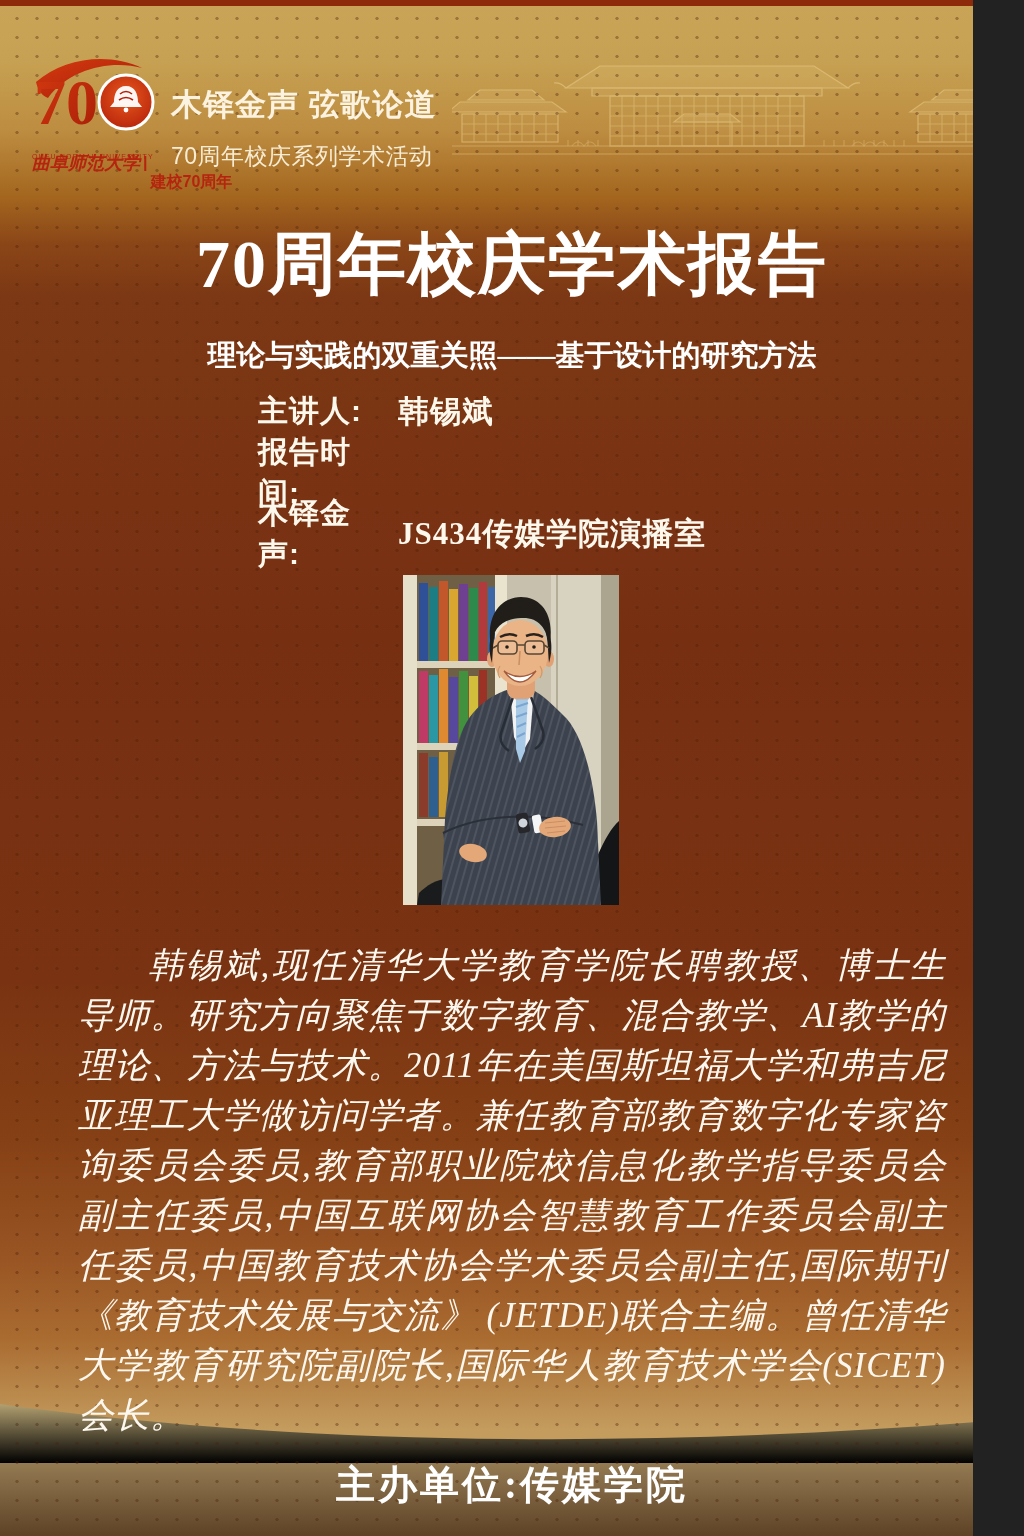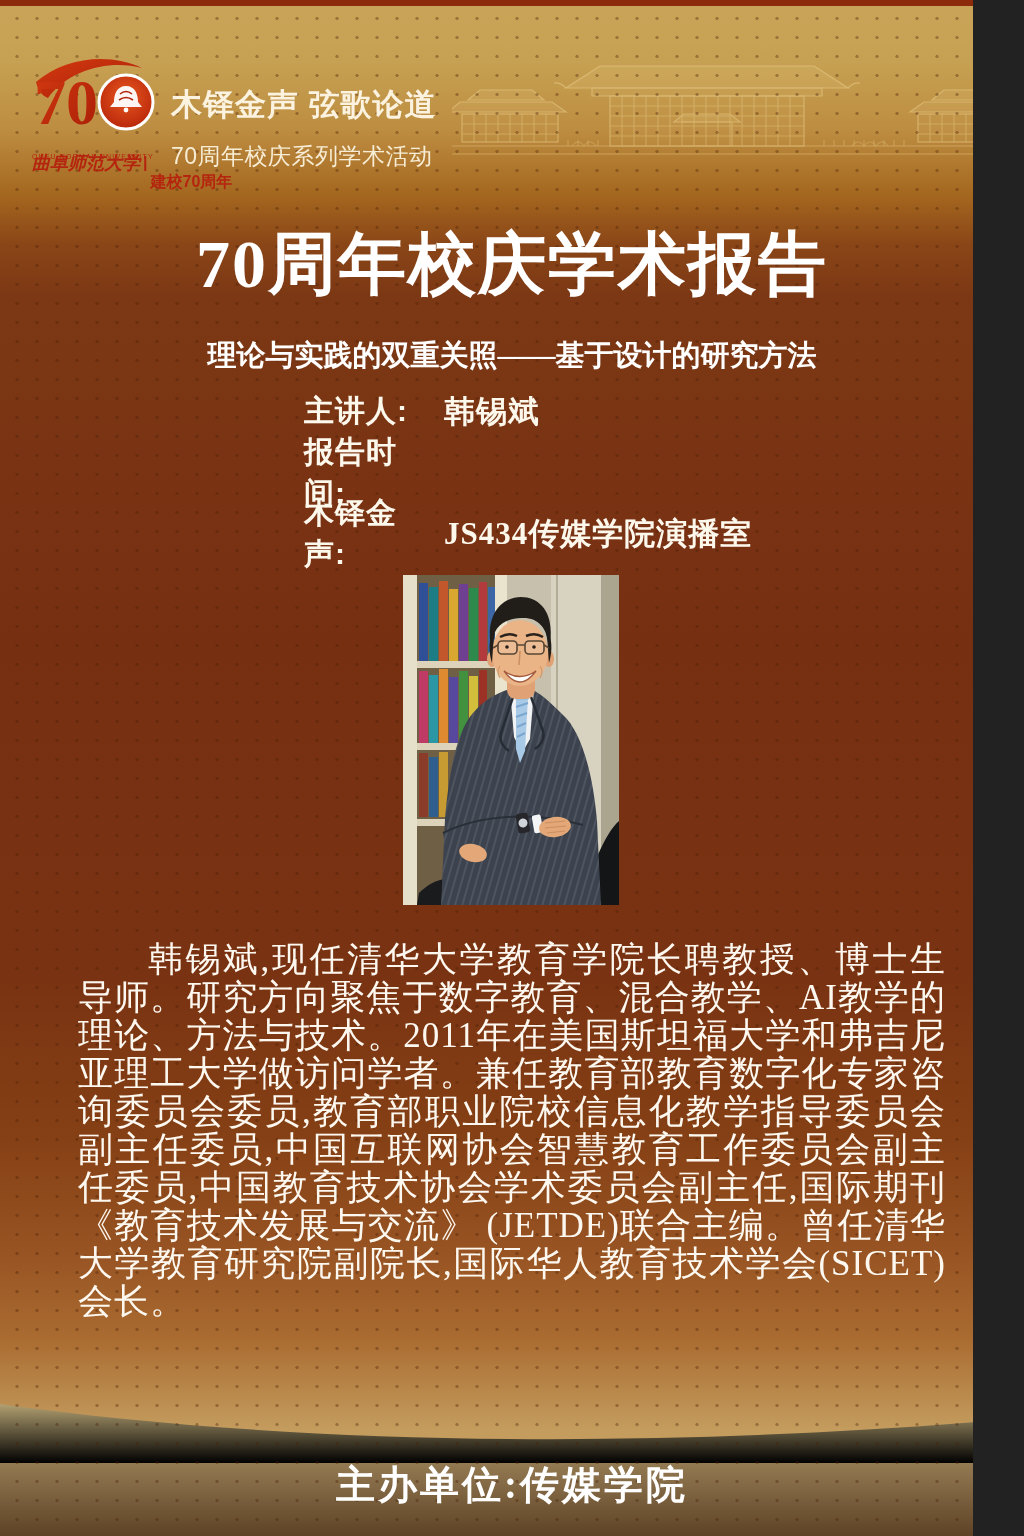--- a/index.html
+++ b/index.html
@@ -42,32 +42,32 @@
   .title { left:0; top:192px; width:1024px; text-align:center; color:#ffffff;
            font-family:"Liberation Serif","DejaVu Serif",serif; font-weight:bold;
            font-size:68px; letter-spacing:2px; z-index:5;margin-top:27px; }
   .subtitle { left:0; top:292px; width:1024px; text-align:center; color:#ffffff;
               font-family:"Liberation Serif","DejaVu Serif",serif; font-weight:bold;
               font-size:29px; letter-spacing:0px; z-index:5;margin-top:44px; }
 
   
   .info { left:258px; top:381px; z-index:5; }
   .info-row { display:flex; align-items:center; height:61px; }
-  .info-label { width:134px; font-weight:bold; font-size:30px; color:#fdf8ec; letter-spacing:1px;margin-left:46px; }
+  .info-label { width:134px; font-weight:bold; font-size:30px; color:#fdf8ec; letter-spacing:1px; }
   .info-value { font-family:"Liberation Serif","DejaVu Serif",serif; font-weight:bold;
                 font-size:31px; color:#fdf8ec; letter-spacing:1px; padding-left:6px; }
 
   
   .photo { left:403px; top:575px; width:216px; height:330px; z-index:5; overflow:hidden; }
 
   
   .bio { left:78px; top:906px; width:868px; z-index:5;
          font-family:"Liberation Serif","DejaVu Serif",serif; font-weight:500;
-         font-size:35px; line-height:38px; color:#fdf8ef; letter-spacing:1px;
-         text-align:justify; text-indent:70px; }
+         font-size:35px; line-height:50px; color:#fdf8ef; letter-spacing:1px;
+         text-align:justify; text-indent:70px;font-style:italic; }
 
   
   .bottom-arc { left:0; top:1388px; width:1024px; height:148px; z-index:1; }
   .footer { left:0; top:1458px; width:1024px; text-align:center; z-index:5;
             font-family:"Liberation Serif","DejaVu Serif",serif; font-weight:bold;
             font-size:39px; color:#ffffff; letter-spacing:3px; }
 </style>
 </head>
 <body>
 

